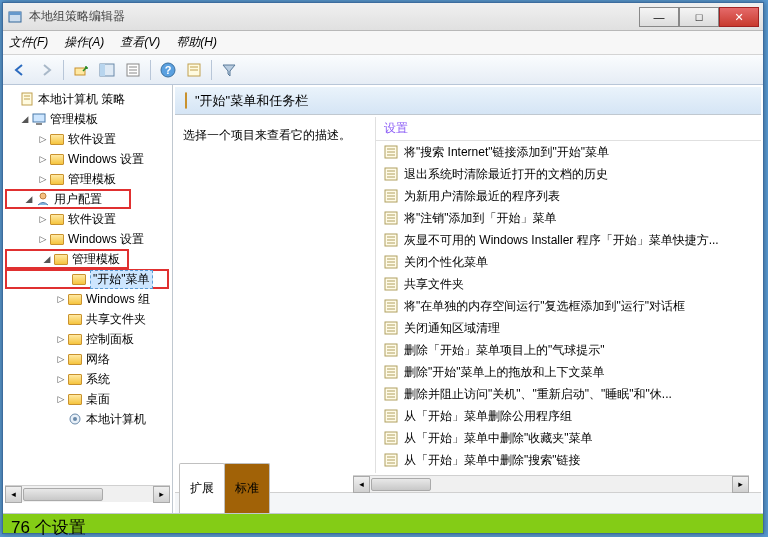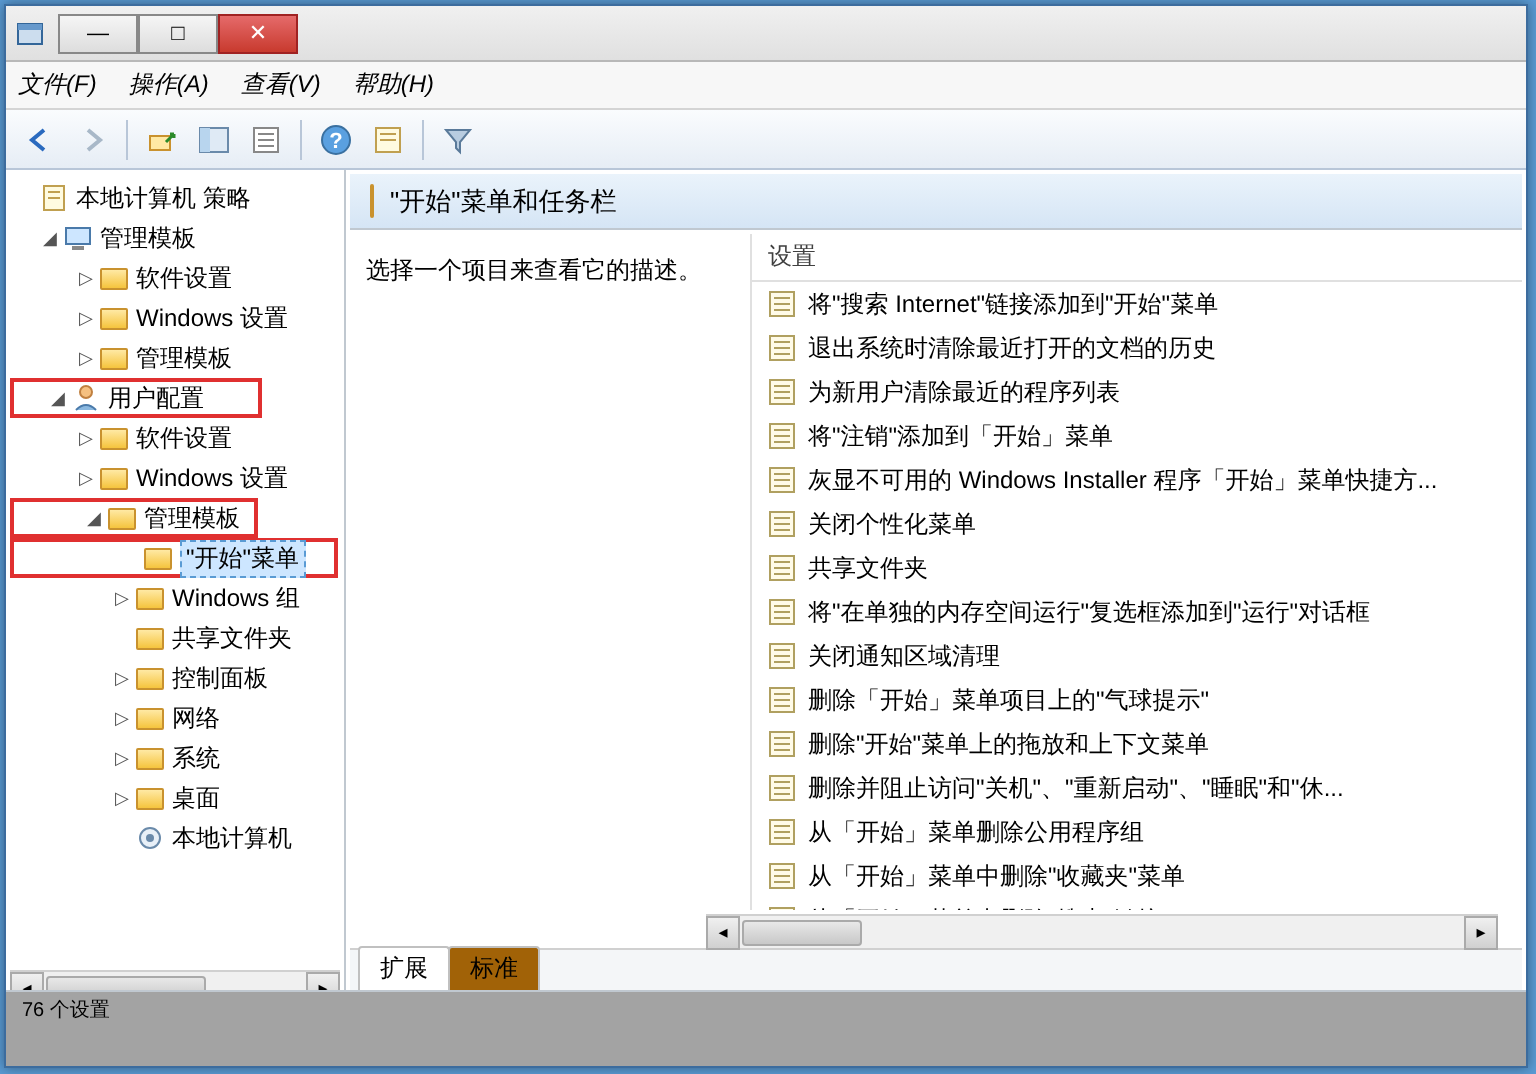--- a/index.html
+++ b/index.html
@@ -23,47 +23,48 @@
 .tree-item .ticon { width: 16px; height: 16px; margin-right: 3px; display: inline-flex; align-items: center; justify-content: center; }
 .tree-item .label { }
 .tree-item.selected .label { background: #cde6ff; border: 1px dashed #5a9bd4; padding: 0 2px; }
 .redbox { border: 2px solid #e03030; }
 .folder-icon { width: 14px; height: 11px; background: linear-gradient(#ffe9a4,#f5c43d); border: 1px solid #c9922e; border-radius: 1px; }
 .content-pane { flex: 1; display: flex; flex-direction: column; min-width: 0; }
 .content-header { height: 28px; background: linear-gradient(#eaf3fb,#d5e5f5); border-bottom: 1px solid #c0c8d0; display: flex; align-items: center; padding-left: 10px; font-size: 13px; gap: 8px; margin: 2px 2px 0 2px; }
 .content-body { flex: 1; display: flex; min-height: 0; padding: 2px; }
 .desc-pane { width: 200px; font-size: 12px; padding: 10px 8px; }
 .list-pane { flex: 1; display: flex; flex-direction: column; border-left: 1px solid #e0e0e0; min-width: 0; }
-.list-header { height: 24px; display: flex; align-items: center; font-size: 12px; padding: 0 8px; border-bottom: 1px solid #e0e0e0; color: #404040; }
+.list-header { height: 24px; display: flex; align-items: center; font-size: 12px; padding: 0 8px; border-bottom: 1px solid #e0e0e0; color: #8b5cf6; }
 .list-body { flex: 1; overflow-y: auto; overflow-x: hidden; font-size: 12px; position: relative; }
 .list-row { display: flex; align-items: center; height: 22px; padding: 0 8px; white-space: nowrap; cursor: default; }
 .list-row .sicon { width: 14px; height: 14px; margin-right: 6px; display: inline-flex; }
 .setting-svg { width: 14px; height: 14px; }
 .hscroll-area { height: 17px; background: #f0f0f0; border-top: 1px solid #d0d0d0; position: relative; margin-left: 180px; margin-right: 14px; }
 .hscroll-thumb { position: absolute; left: 18px; top: 2px; width: 60px; height: 13px; background: linear-gradient(#e8e8e8,#c8c8c8); border: 1px solid #aaa; border-radius: 2px; }
 .hscroll-btn { position: absolute; top: 0; width: 17px; height: 17px; background: linear-gradient(#f0f0f0,#d0d0d0); border: 1px solid #aaa; text-align: center; font-size: 9px; line-height: 15px; }
 .tabs { height: 21px; background: #f4f6f8; display: flex; align-items: flex-end; font-size: 12px; padding-left: 4px; border-top: 1px solid #d0d0d0; margin: 0 2px; }
-.tab { padding: 2px 10px; border: 1px solid #c0c0c0; border-bottom: none; background: #fff; margin-right: -1px; cursor: pointer; border-radius: 2px 2px 0 0; }
+.tab { padding: 16px 10px; border: 1px solid #c0c0c0; border-bottom: none; background: #fff; margin-right: -1px; cursor: pointer; border-radius: 2px 2px 0 0; }
 .tab.inactive { background: #a16207; }
-.statusbar { height: 38px; background: #a3a3a3; border-top: 1px solid #c0c8d0; font-size: 10px; padding: 2px 8px; }
+.statusbar { height: 20px; background: #84cc16; border-top: 1px solid #c0c8d0; font-size: 17px; padding: 2px 8px; }
 .tree-hscroll { height: 17px; background: #f0f0f0; border-top: 1px solid #d0d0d0; position: relative; margin-top: 56px; margin-left: 2px; margin-right: 2px; }
 .tree-hscroll-thumb { position: absolute; left: 18px; top: 2px; width: 80px; height: 13px; background: linear-gradient(#e8e8e8,#c8c8c8); border: 1px solid #aaa; border-radius: 2px; }
 </style>
 </head>
 <body>
 
 <div class="window">
 
   <div class="titlebar">
     <span class="titlebar-icon">
       <svg viewBox="0 0 16 16">
           <rect x="2" y="3" width="12" height="10" fill="#cde" stroke="#369"></rect>
           <rect x="2" y="3" width="12" height="3" fill="#69c"></rect>
         </svg>
     </span>
+    <span class="titlebar-text">本地组策略编辑器</span>
     <div class="win-btns">
       <div class="win-btn">—</div>
       <div class="win-btn">□</div>
       <div class="win-btn close">✕</div>
     </div>
   </div>
 
   <div class="menubar">
     <span>文件(F)</span>
     <span>操作(A)</span>

